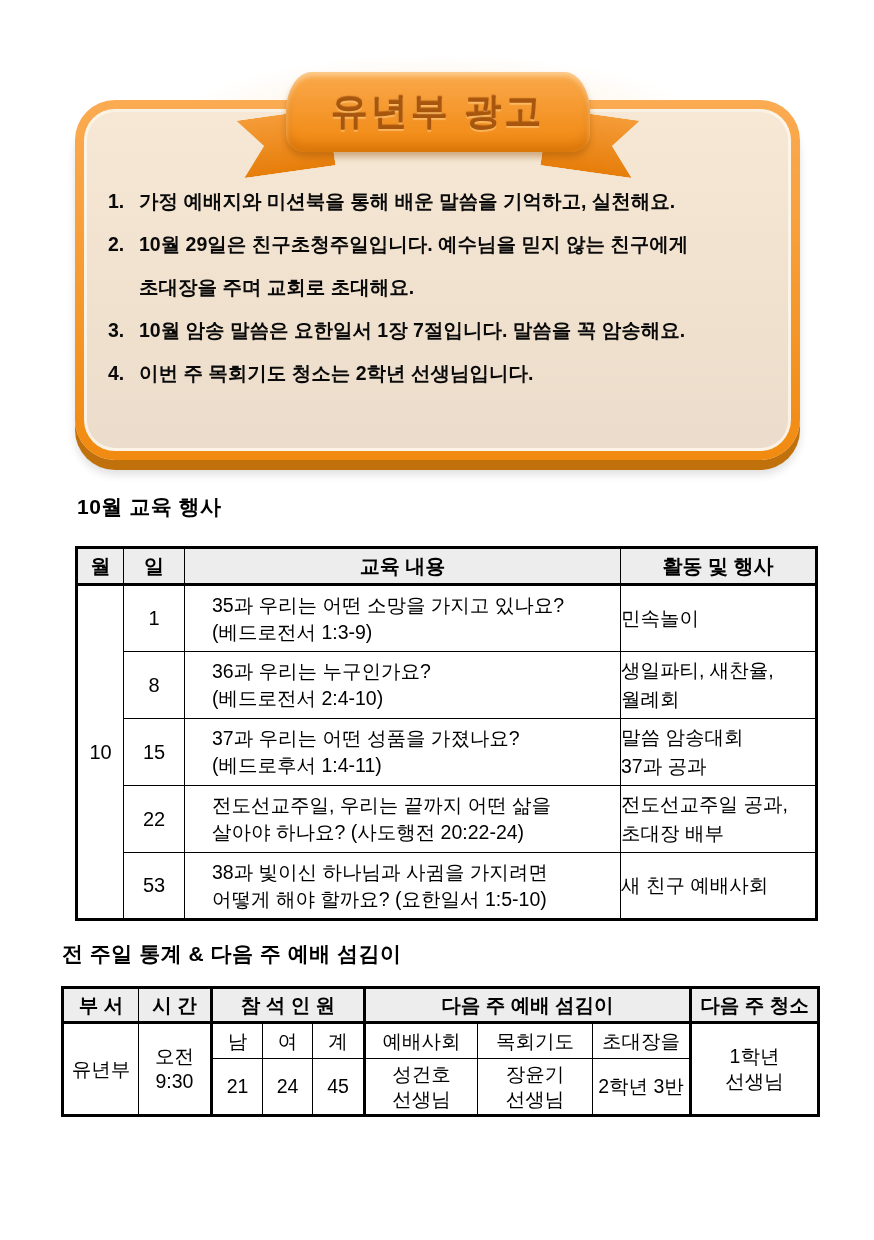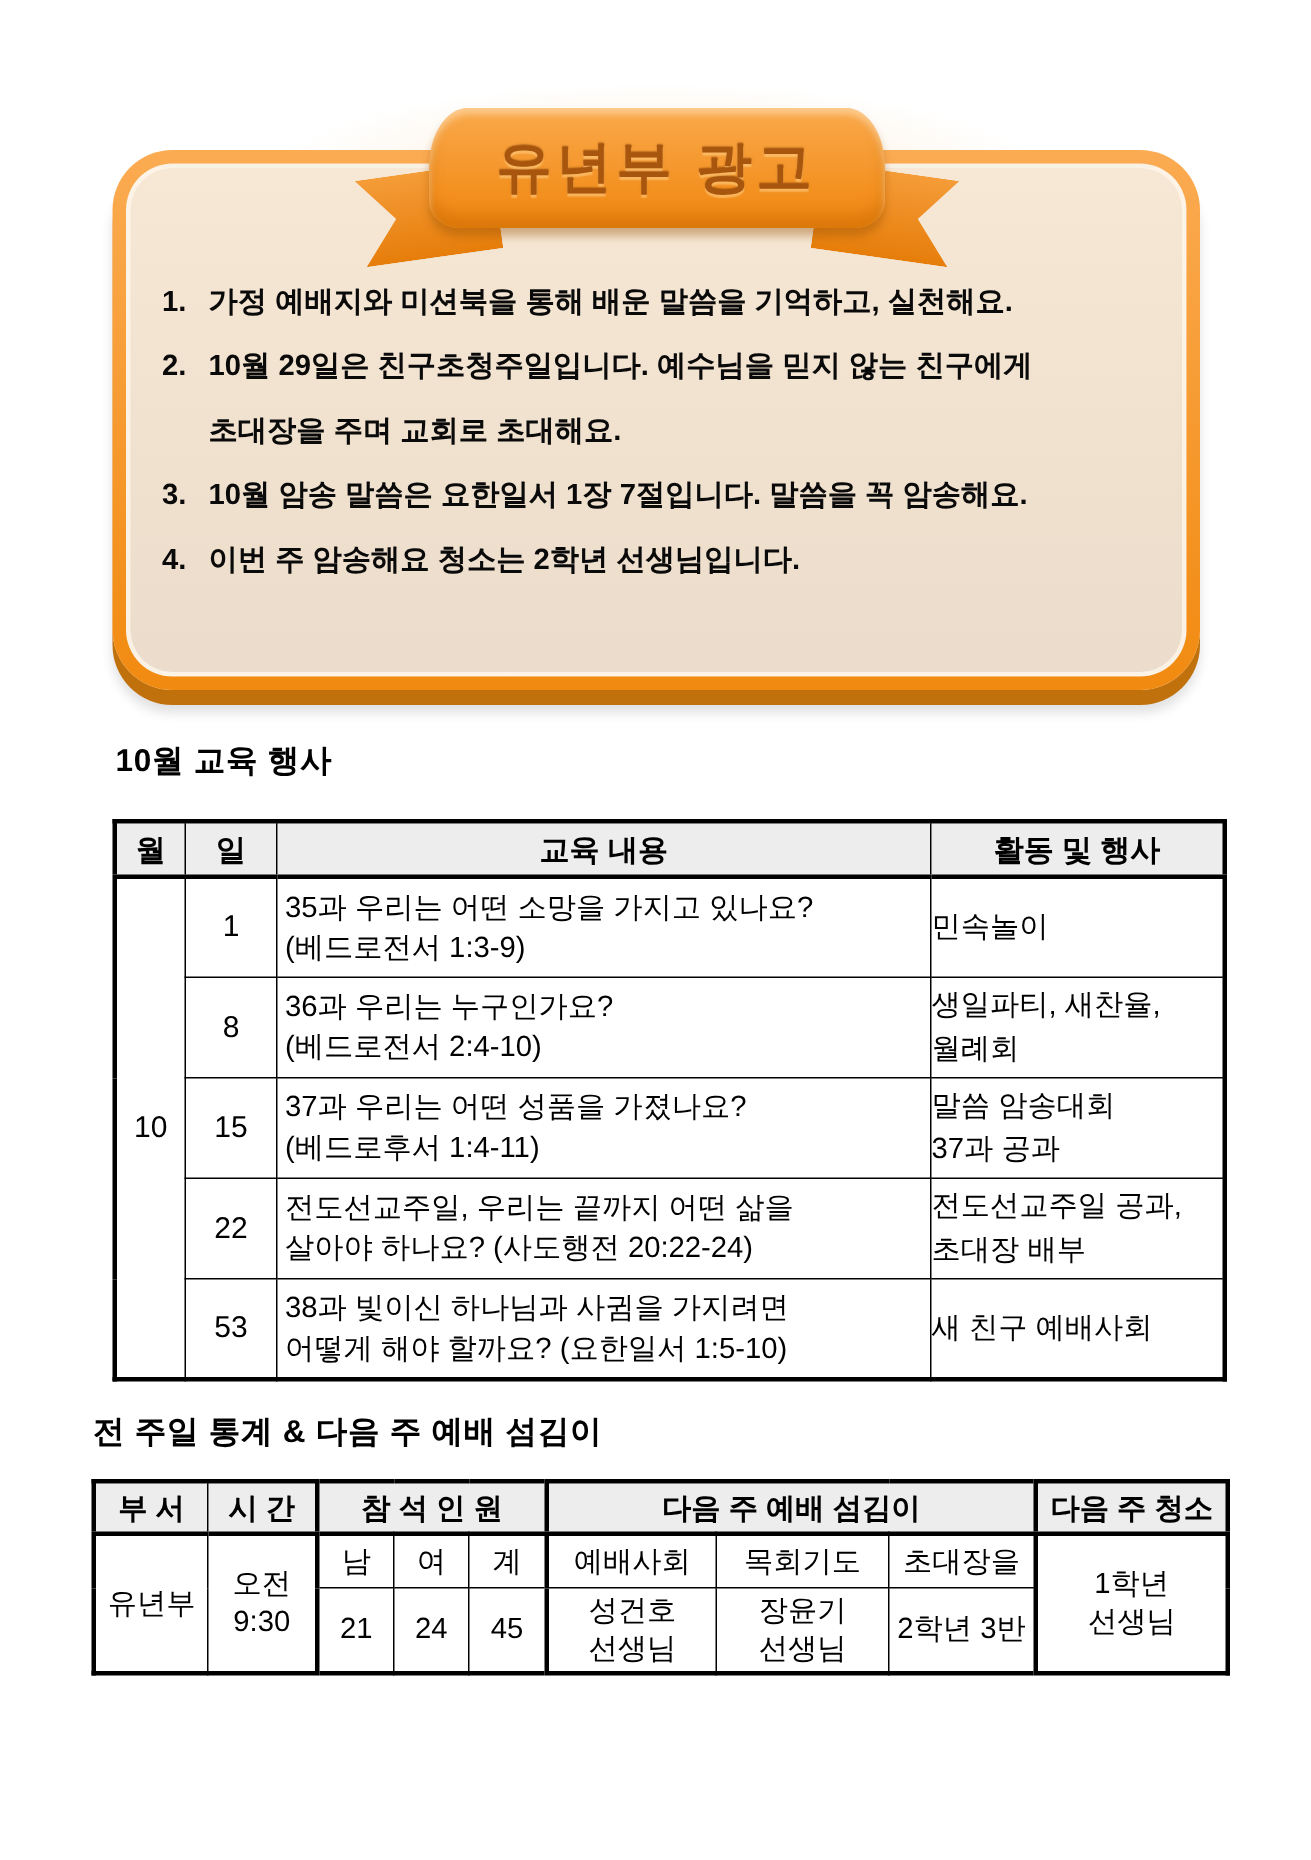--- a/index.html
+++ b/index.html
@@ -69,21 +69,21 @@
   td, th { border:1px solid #000; overflow:hidden; }
 
   
   #edu-table { position:absolute; left:75px; top:546px; width:740px; border:3px solid #000; }
   #edu-table th {
     background:#ededed; font-size:20px; font-weight:bold;
     height:37px; text-align:center; border-bottom:3px solid #000;
   }
   #edu-table td { height:67px; font-size:19.5px; background:#fff; }
   #edu-table td.c-month, #edu-table td.c-day { text-align:center; font-size:20px; }
-  #edu-table td.c-content { text-align:left; padding-left:5px; line-height:27px; }
+  #edu-table td.c-content { text-align:left; padding-left:27px; line-height:27px; }
   #edu-table td.c-activity { text-align:left; line-height:29px;margin-top:27px; }
 
   
   #stats-table { position:absolute; left:61px; top:986px; width:756px; border:3px solid #000; }
   #stats-table th {
     background:#ededed; font-size:19.5px; font-weight:bold;
     height:35px; border-bottom:3px solid #000;
   }
   #stats-table td { background:#fff; font-size:19.5px; text-align:center; line-height:25px; }
   #stats-table tr.sub-row td { height:36px; }
@@ -114,21 +114,21 @@
     <div class="ann-item">
       <span class="ann-no">2.</span>
       <span class="ann-text">10월 29일은 친구초청주일입니다. 예수님을 믿지 않는 친구에게<br>초대장을 주며 교회로 초대해요.</span>
     </div>
     <div class="ann-item">
       <span class="ann-no">3.</span>
       <span class="ann-text">10월 암송 말씀은 요한일서 1장 7절입니다. 말씀을 꼭 암송해요.</span>
     </div>
     <div class="ann-item">
       <span class="ann-no">4.</span>
-      <span class="ann-text">이번 주 암송해요 청소는 2학년 선생님입니다.</span>
+      <span class="ann-text">이번 주 목회기도 청소는 2학년 선생님입니다.</span>
     </div>
   </div>
 </div>
 
 <div class="sec-title" id="edu-title">10월 교육 행사</div>
 
 <table id="edu-table">
   <colgroup>
       <col style="width:47px">
       <col style="width:61px">

